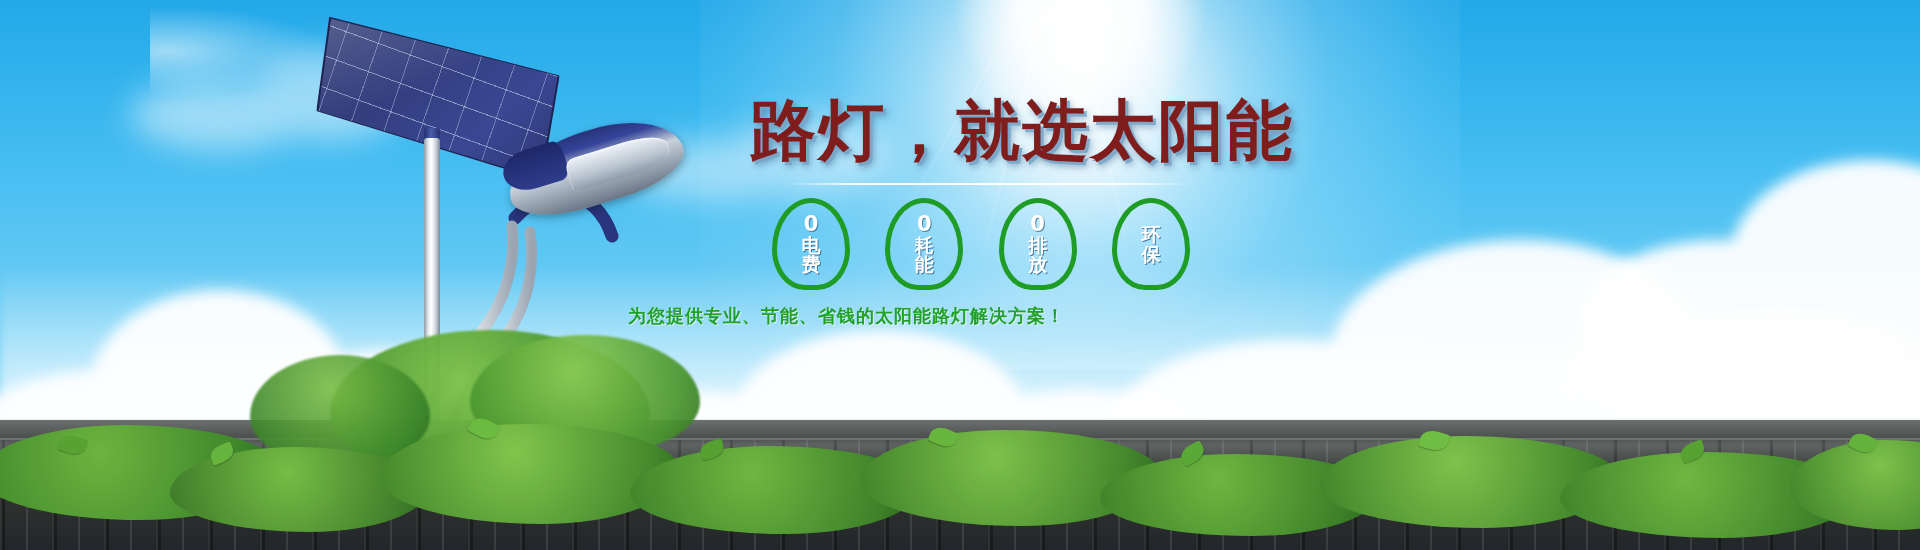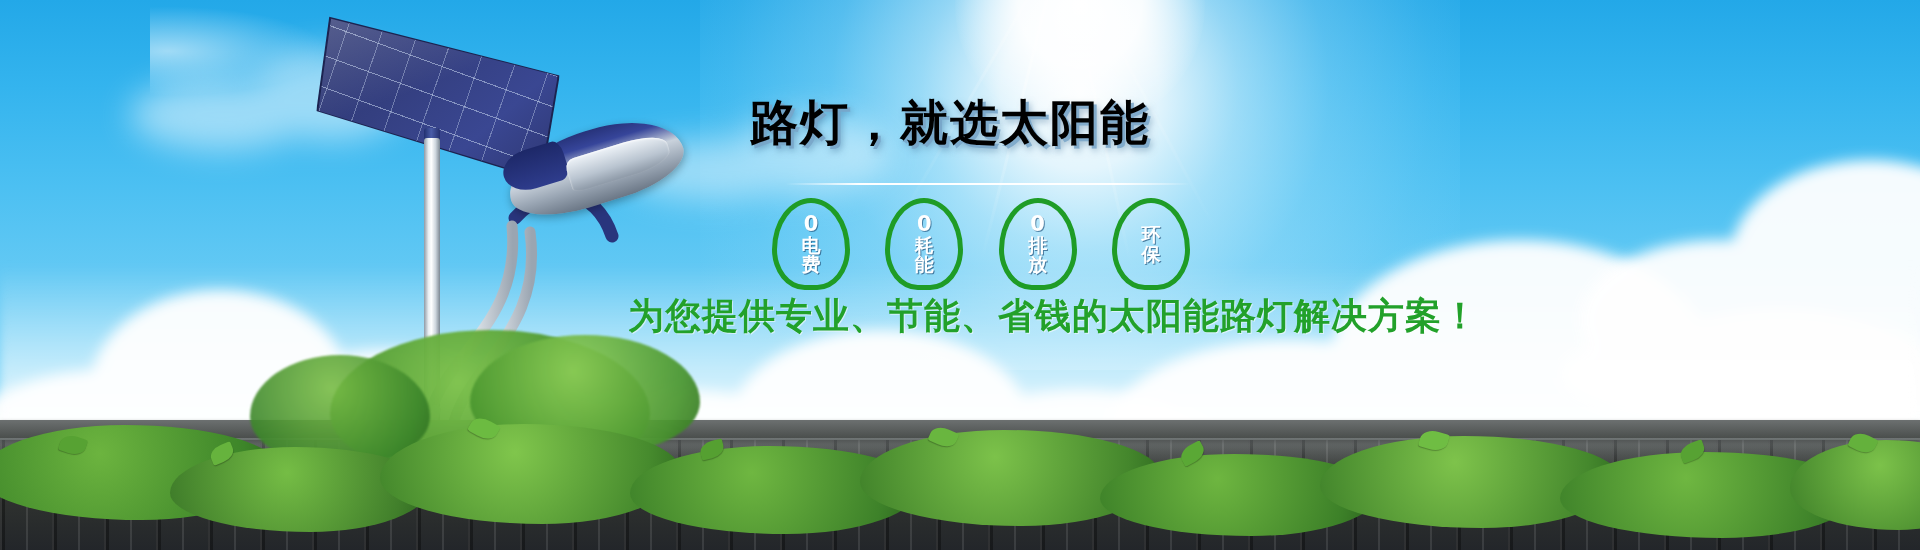--- a/index.html
+++ b/index.html
@@ -159,23 +159,23 @@
     position:absolute;left:150px;top:6px;width:180px;height:90px;
     background:radial-gradient(ellipse at 10% 50%,rgba(255,255,255,.55),rgba(255,255,255,0) 70%);
     pointer-events:none;
   }
 
   
   .copy{position:absolute;left:0;top:0;width:1920px;height:550px;}
 
   .headline{
     position:absolute;left:750px;top:98px;
-    font-size:48px;line-height:1;
+    font-size:66px;line-height:1;
     font-weight:bold;
-    color:#000000;
+    color:#7f1d1d;
     letter-spacing:2px;
     white-space:nowrap;
     text-shadow:
       3px 3px 0 rgba(120,165,200,.85),
       4px 5px 7px rgba(60,110,150,.55);
   }
   .divider{
     position:absolute;left:786px;top:183px;
     width:404px;height:2px;
     background:linear-gradient(to right,rgba(255,255,255,0),#ffffff 18%,#ffffff 82%,rgba(255,255,255,0));
@@ -211,22 +211,22 @@
     font-size:19px;font-weight:bold;color:#ffffff;
     line-height:1.02;
     text-align:center;
     letter-spacing:0;
     text-shadow:1px 1px 0 rgba(40,90,130,.75);
     margin-top:1px;
   }
   .badge-label span{display:block;}
 
   .tagline{
-    position:absolute;left:628px;top:292px;
-    font-size:36px;font-weight:bold;
+    position:absolute;left:628px;top:304px;
+    font-size:18px;font-weight:bold;
     color:#22a12a;
     letter-spacing:1px;
     white-space:nowrap;
     text-shadow:1px 1px 0 rgba(255,255,255,.55);
   }
 
   
   .roof{
     position:absolute;left:0;bottom:0;width:1920px;height:130px;
     background:

